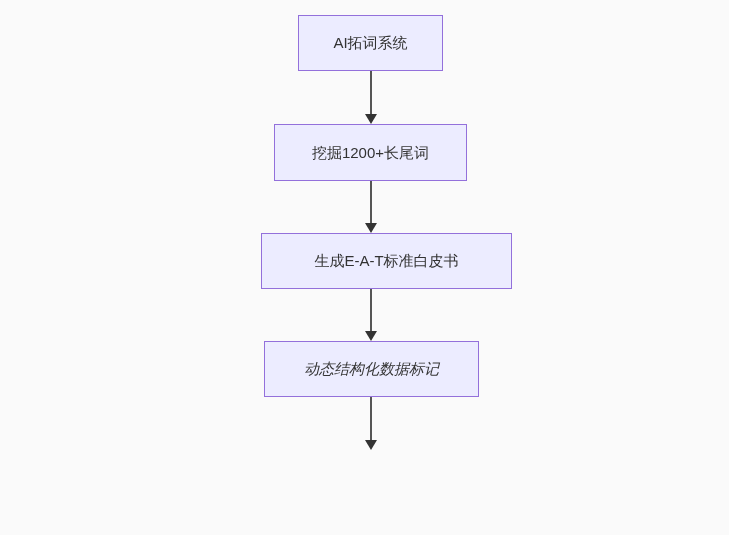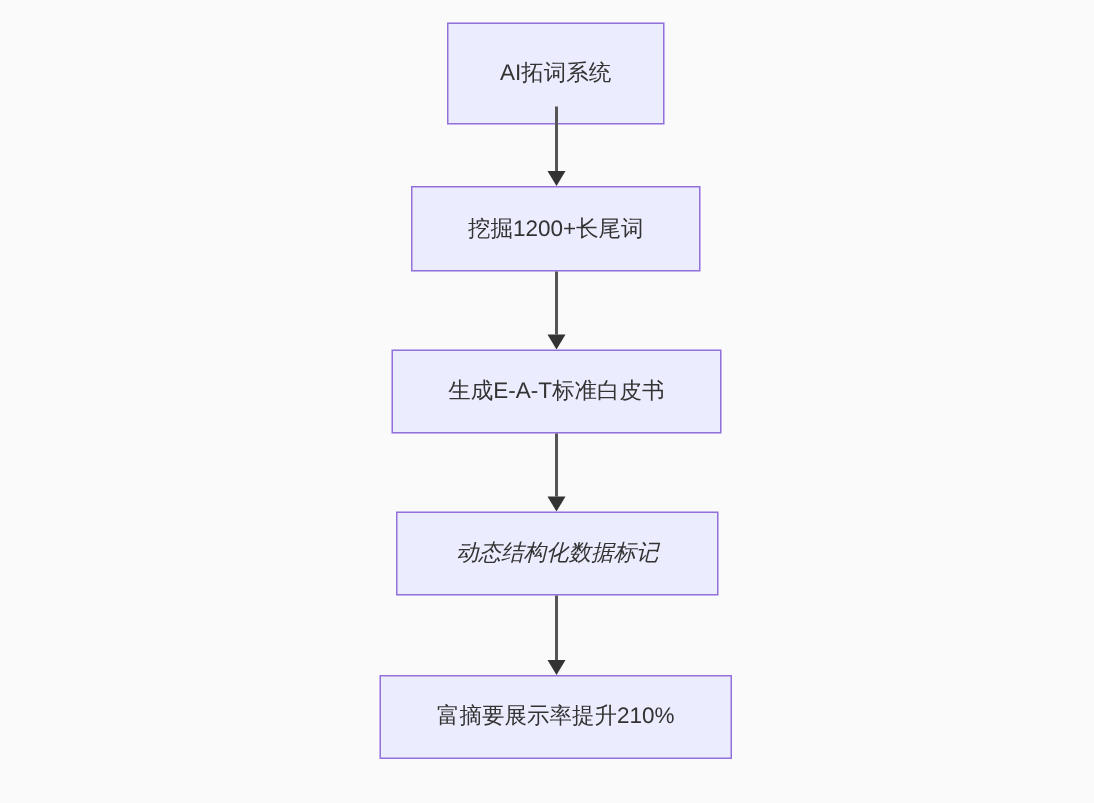--- a/index.html
+++ b/index.html
@@ -22,23 +22,23 @@
     border: 1px solid #9370DB;
     color: #333333;
     font-size: 15px;
     display: flex;
     align-items: center;
     justify-content: center;
     text-align: center;
     line-height: 1.2;
     white-space: nowrap;
   }
-  .node-1 { left: 298px; top: 15px;  width: 145px; height: 68px; text-align: center; }
+  .node-1 { left: 298px; top: 15px;  width: 145px; height: 56px; text-align: center; }
   .node-2 { left: 274px; top: 124px; width: 193px; height: 57px; }
-  .node-3 { left: 261px; top: 233px; width: 220px; height: 56px; justify-content: center; }
+  .node-3 { left: 261px; top: 233px; width: 251px; height: 56px; justify-content: center; }
   .node-4 { left: 264px; top: 341px; width: 215px; height: 56px; font-style: italic; }
   .node-5 { left: 253px; top: 450px; width: 235px; height: 56px; }
 
   .flow-arrow {
     position: absolute;
     left: 364px;
     width: 14px;
     display: flex;
     flex-direction: column;
     align-items: center;
@@ -96,17 +96,14 @@
 
   <div class="flow-node node-4">
     <span>动态结构化数据标记</span>
   </div>
 
   <div class="flow-arrow arrow-4">
     <span class="arrow-line"></span>
     <span class="arrow-head"></span>
   </div>
 
-  <div class="flow-node node-5">
-    <span>富摘要展示率提升210%</span>
-  </div>
 
 </div>
 
 </body></html>

